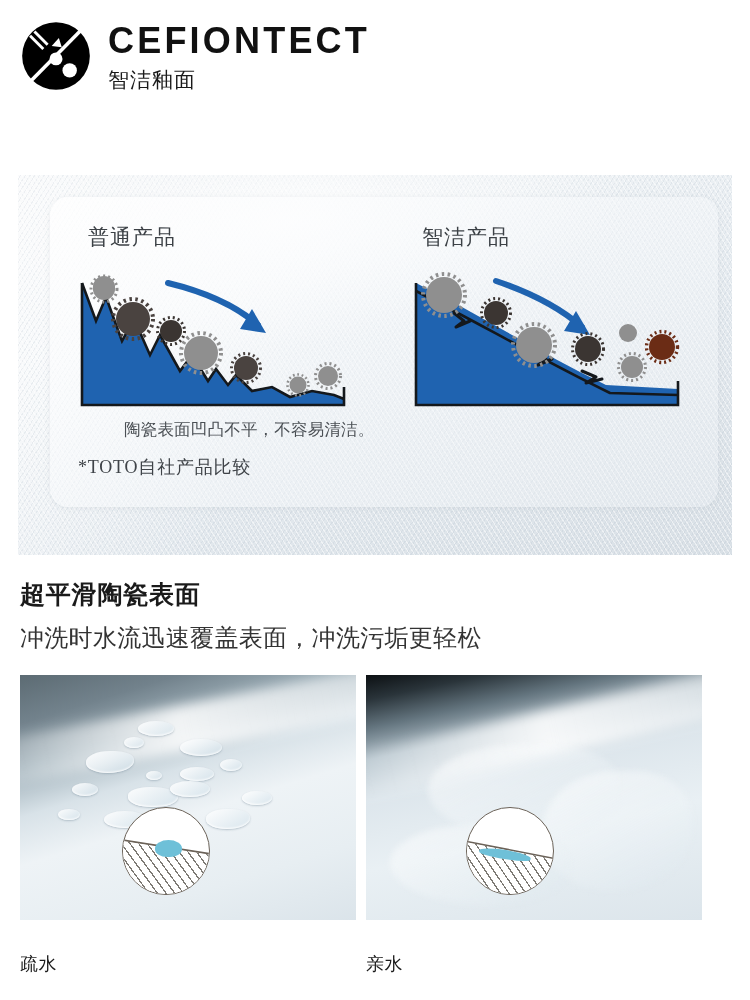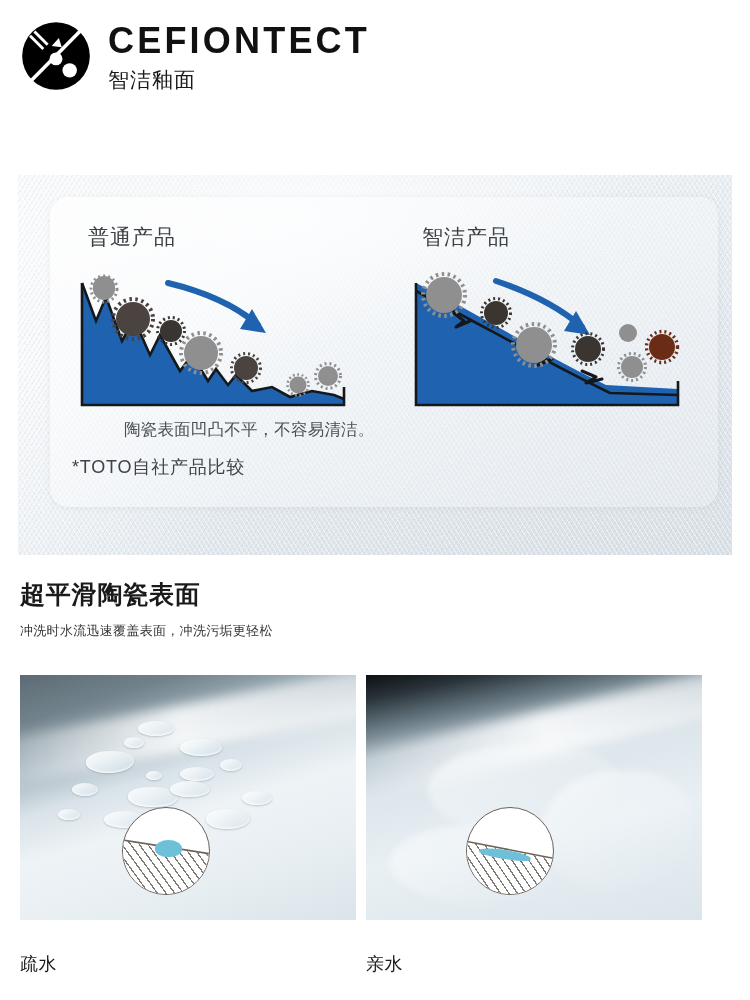--- a/index.html
+++ b/index.html
@@ -77,34 +77,35 @@
     position: absolute; left: 38px; top: 26px;
     font-size: 21px; color: #3c4146; letter-spacing: 1px;
   }
   .col-caption {
     position: absolute; left: 38px; top: 222px;
     font-size: 16.5px; color: #4a4f54; letter-spacing: .2px;
     white-space: nowrap;
     margin-left: 36px;
   }
   .col-note {
-    position: absolute; left: 22px; top: 258px;
+    position: absolute; left: 28px; top: 258px;
     font-size: 18px; color: #3f4348; letter-spacing: .8px;
     white-space: nowrap;
+    font-family: Liberation Serif, serif;
   }
   .fig { position: absolute; left: 26px; top: 72px; }
 
   
   .sec-title {
     position: absolute; left: 20px; top: 578px;
     font-size: 25px; font-weight: 700; color: #1a1a1a; letter-spacing: .8px;
   }
   .sec-sub {
     position: absolute; left: 20px; top: 622px;
-    font-size: 13px; color: #333; letter-spacing: .3px;
+    font-size: 24px; color: #333; letter-spacing: .3px;
   }
 
   
   .photo {
     position: absolute; top: 675px; width: 336px; height: 245px;
     overflow: hidden;
   }
   .photo-left  { left: 20px; }
   .photo-right { left: 366px; }
 

